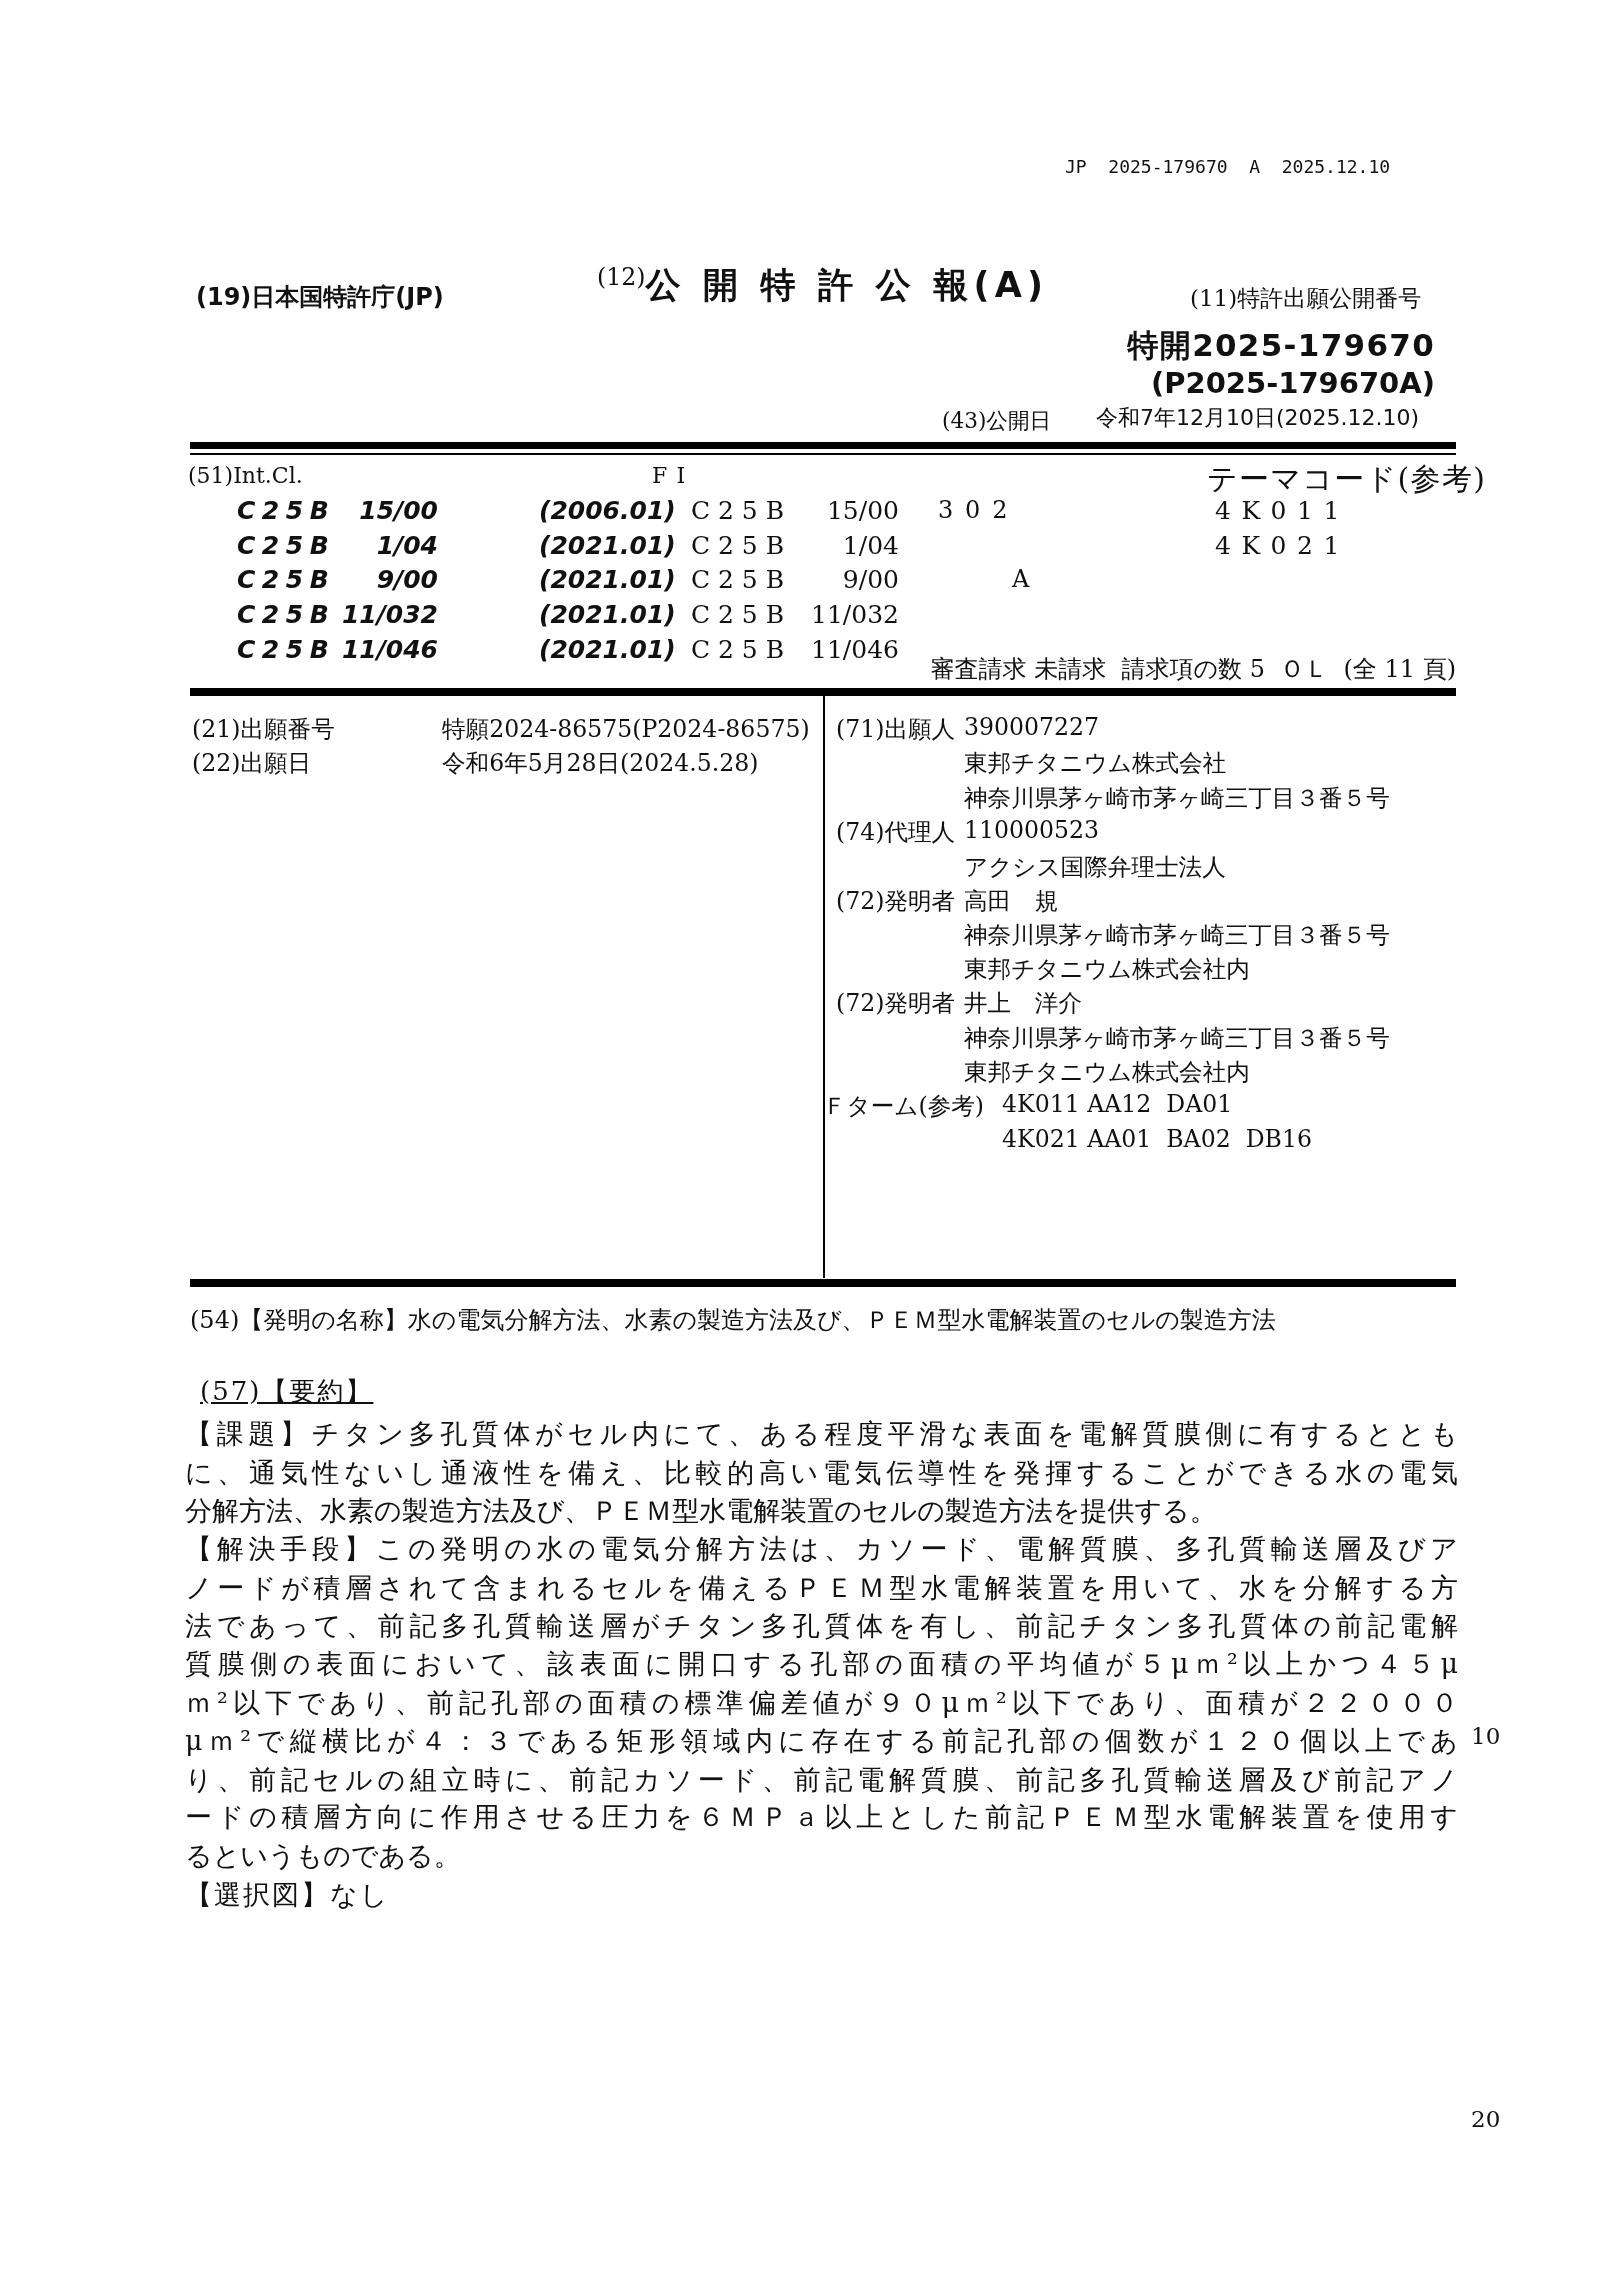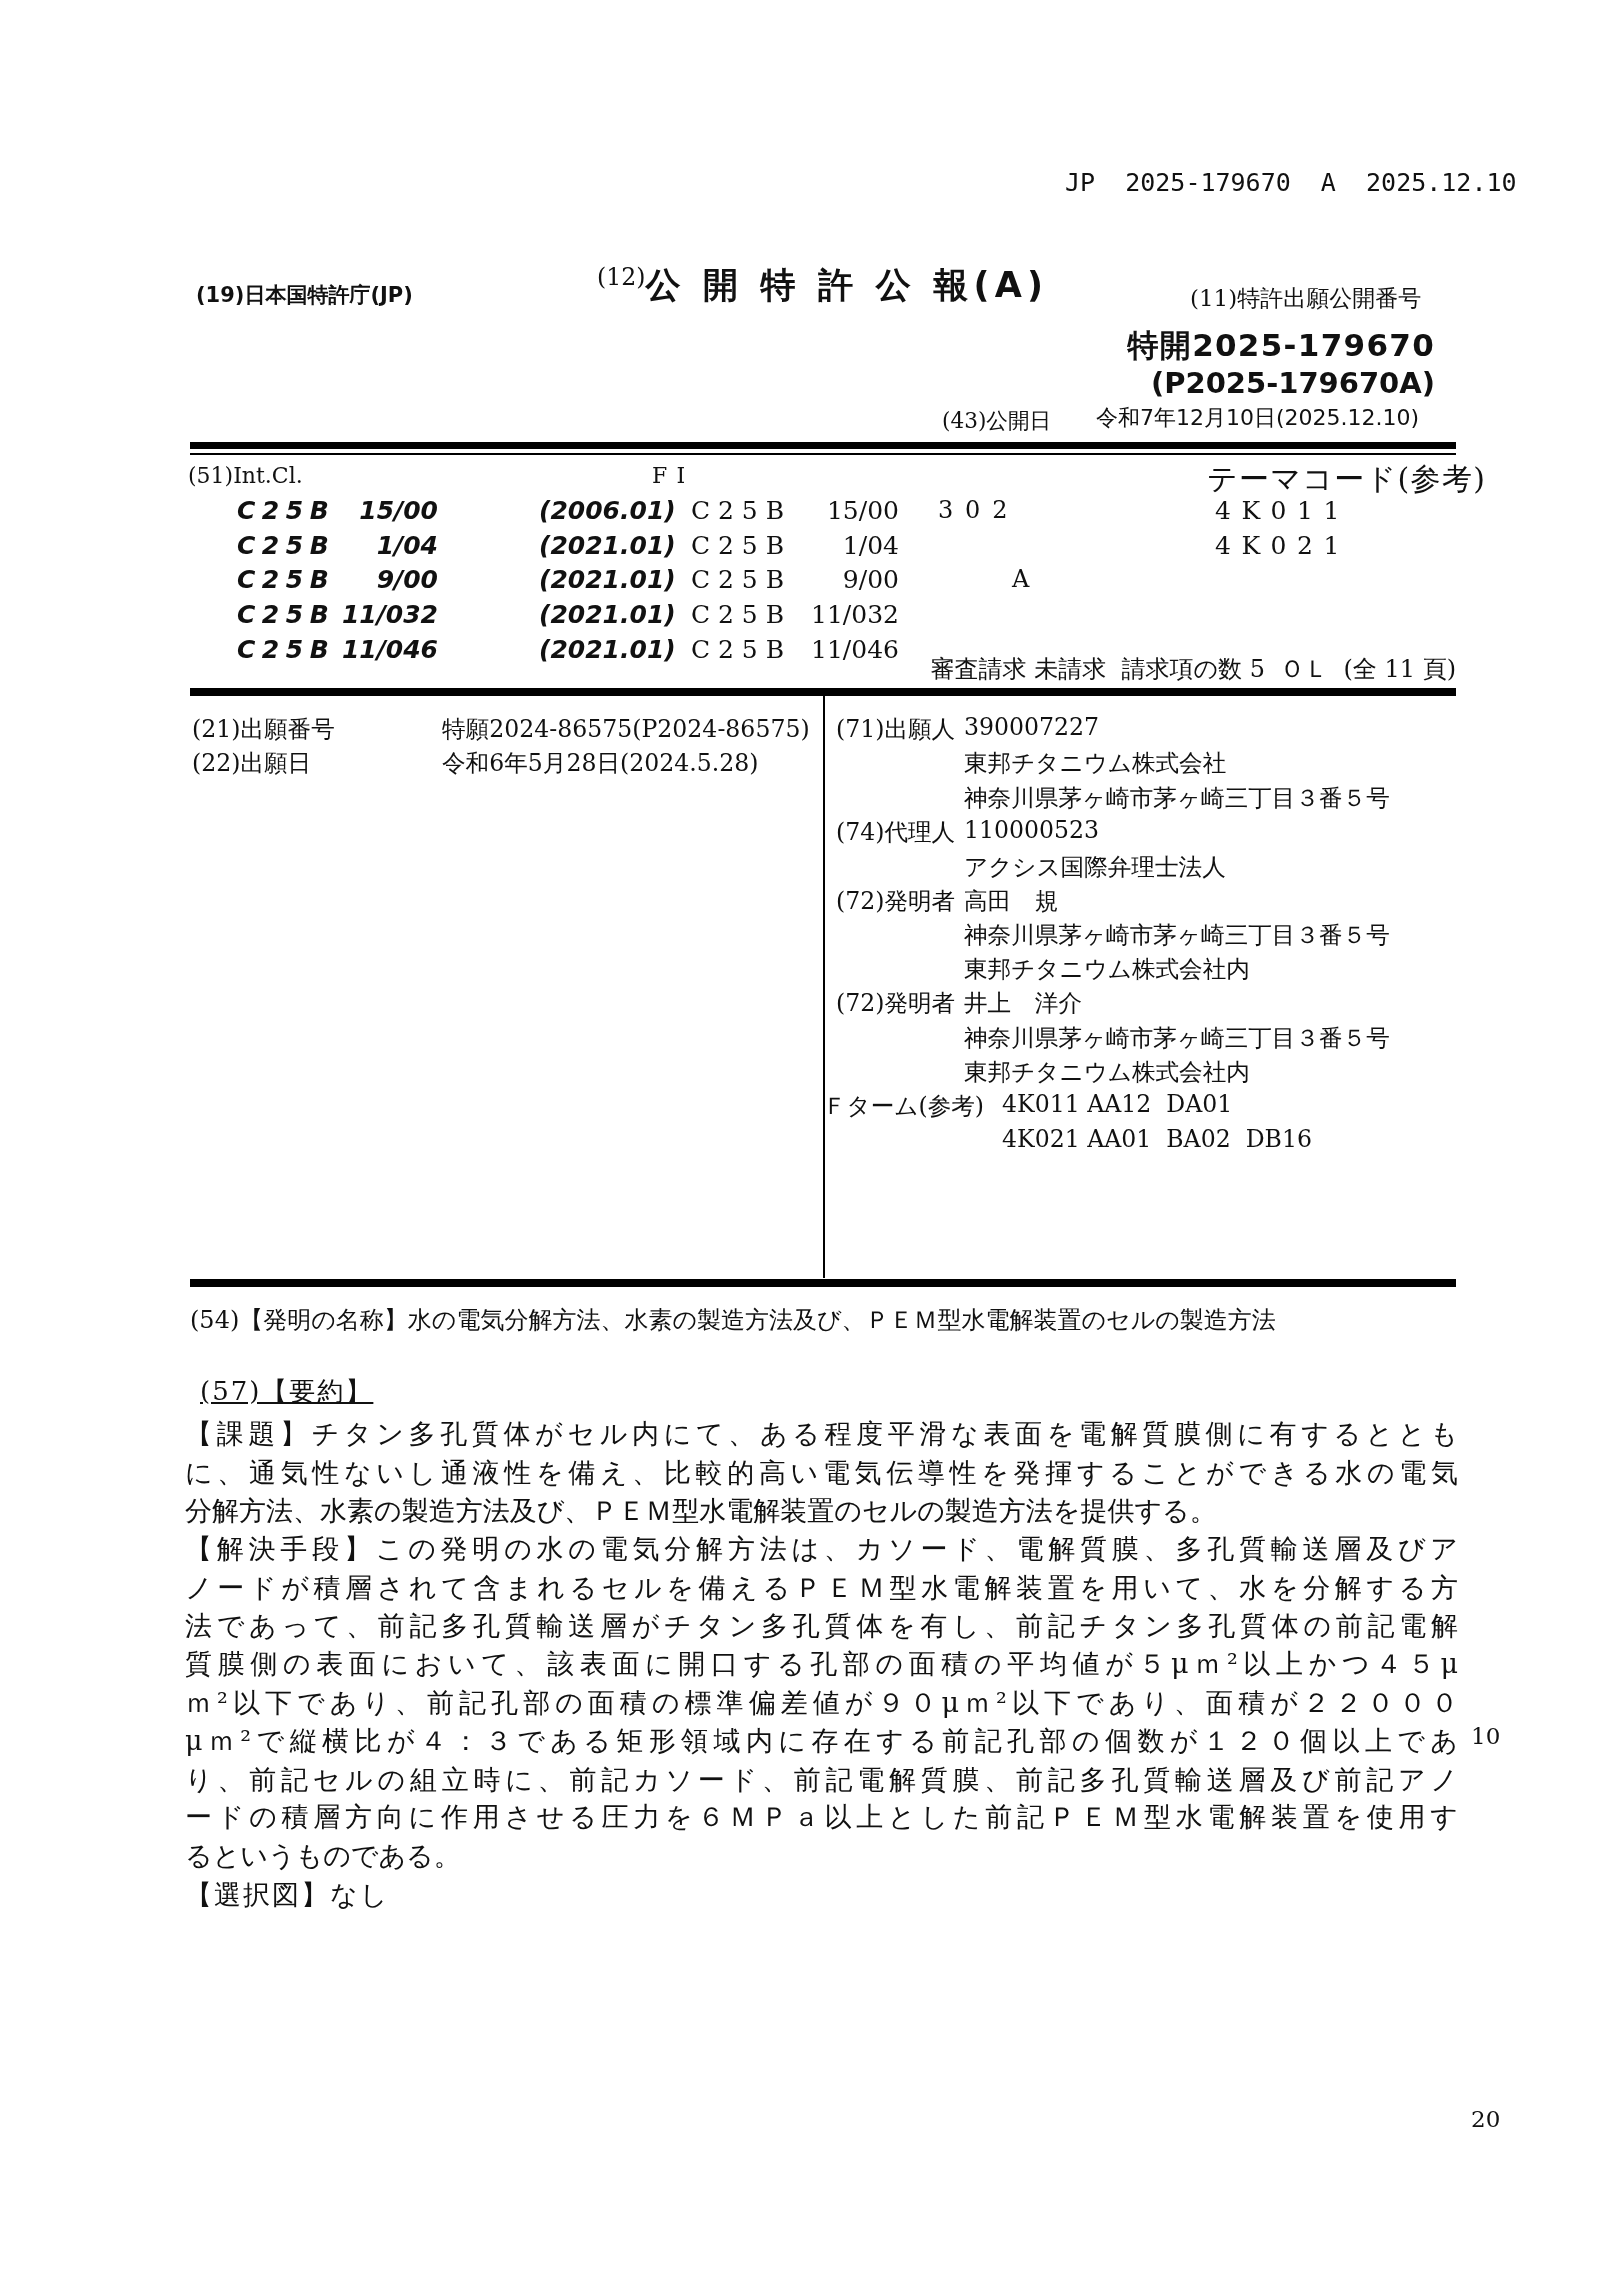--- a/index.html
+++ b/index.html
@@ -8,24 +8,24 @@
     width:1623px;height:2295px;
     margin:0 auto;
     background:#ffffff;
     color:#111;
     font-family:"DejaVu Serif","Liberation Serif",serif;
     overflow:hidden;
   }
   .abs{position:absolute;white-space:pre;}
 
   
-  .doc-id{left:1065px;top:168px;font-family:"DejaVu Sans Mono","Liberation Mono",monospace;font-size:25px;}
+  .doc-id{left:1065px;top:156px;font-family:"DejaVu Sans Mono","Liberation Mono",monospace;font-size:18px;}
 
   
-  .office{left:196px;top:281px;font-family:"DejaVu Sans","Liberation Sans",sans-serif;font-weight:600;font-size:21px;}
+  .office{left:196px;top:281px;font-family:"DejaVu Sans","Liberation Sans",sans-serif;font-weight:600;font-size:24px;}
   .doc-type{left:597px;top:262px;}
   .doc-type-num{font-family:"DejaVu Serif",serif;font-size:23.6px;vertical-align:11.8px;}
   .doc-type-main{font-family:"DejaVu Sans","Liberation Sans",sans-serif;font-weight:600;font-size:35px;letter-spacing:5.2px;}
   .pub-number-label{left:1190px;top:283px;font-size:23px;}
   .pub-number{right:188px;top:325px;font-family:"DejaVu Sans","Liberation Sans",sans-serif;font-weight:700;font-size:31px;letter-spacing:1.3px;}
   .pub-number-paren{right:188px;top:366px;font-family:"DejaVu Sans","Liberation Sans",sans-serif;font-weight:700;font-size:29px;}
   .pub-date-label{left:942px;top:406px;font-size:21.6px;}
   .pub-date{left:1096px;top:403px;font-family:"DejaVu Sans","Liberation Sans",sans-serif;font-weight:400;font-size:22px;}
 
   

